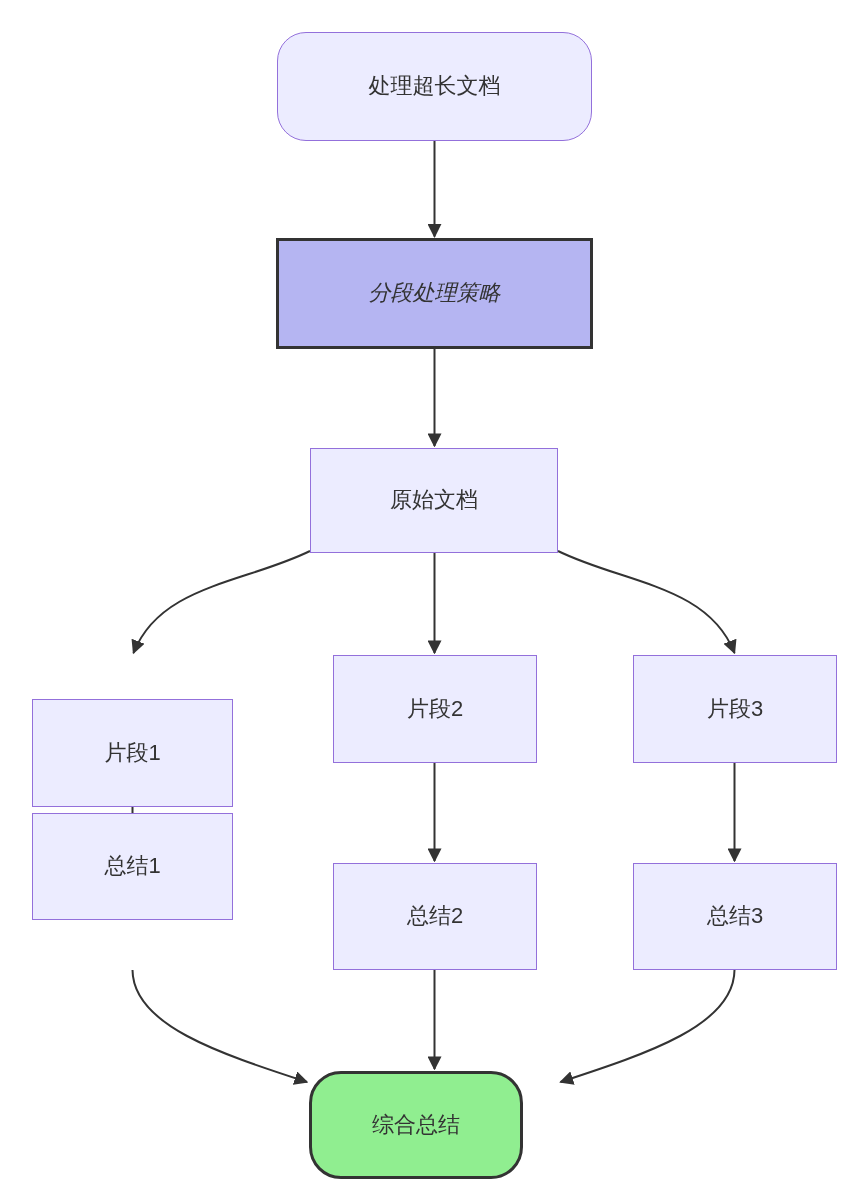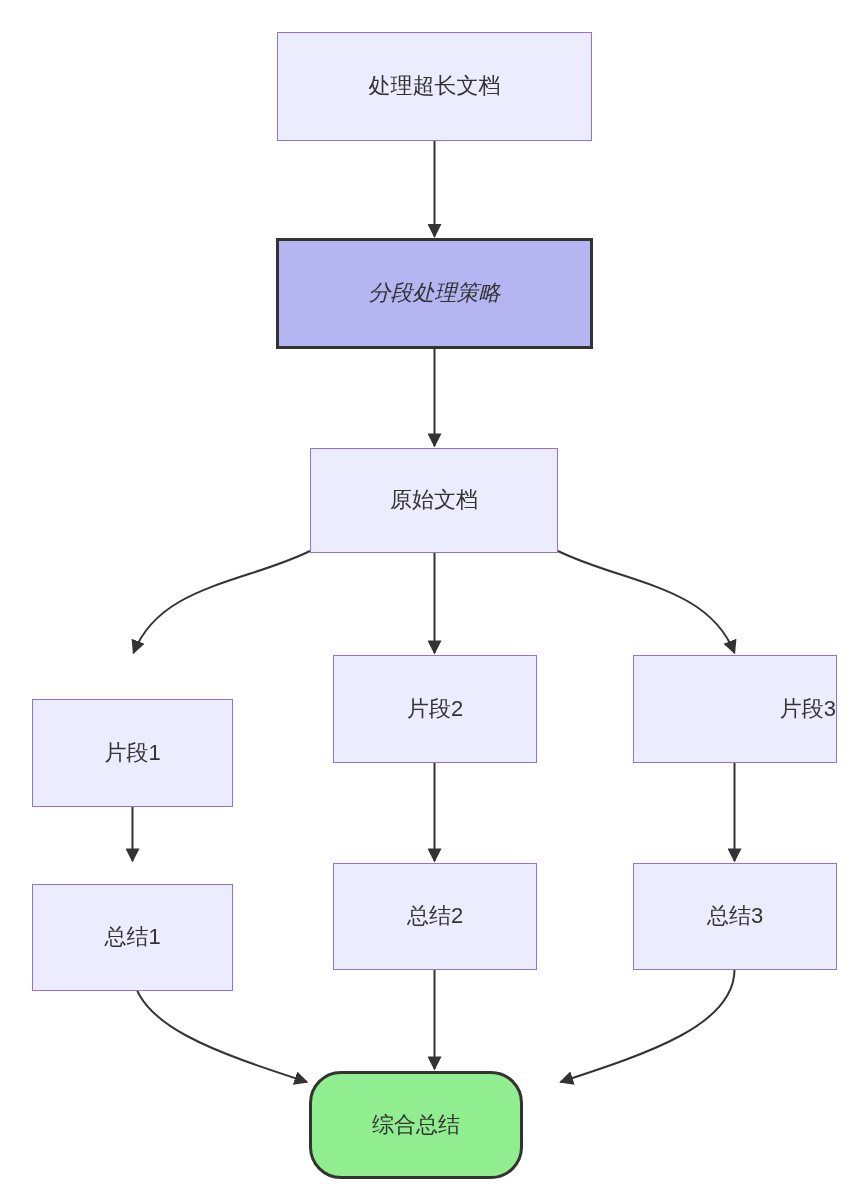--- a/index.html
+++ b/index.html
@@ -78,45 +78,45 @@
     <path class="edge" d="M434.5,553 L434.5,653"></path>
     <path class="edge" d="M558,551 C623,583 708,585 734.5,653"></path>
     <path class="edge" d="M132.5,763 L132.5,861"></path>
     <path class="edge" d="M434.5,763 L434.5,861"></path>
     <path class="edge" d="M734.5,763 L734.5,861"></path>
     <path class="edge" d="M132.5,970 C133,1025 218,1053 307,1082"></path>
     <path class="edge" d="M434.5,970 L434.5,1069"></path>
     <path class="edge" d="M734.5,970 C734,1025 649,1053 560.5,1082"></path>
   </svg>
 
-  <div class="node" style="left:277px; top:32px; width:315px; height:109px;">
+  <div class="node" style="left:277px; top:32px; width:315px; height:109px;border-radius:29px;">
     <span class="node-label">处理超长文档</span>
   </div>
 
   <div class="node node--emphasis" style="left:276px; top:238px; width:317px; height:111px;font-style:italic;">
     <span class="node-label">分段处理策略</span>
   </div>
 
   <div class="node" style="left:310px; top:448px; width:248px; height:105px;text-align:right;">
     <span class="node-label">原始文档</span>
   </div>
 
   <div class="node" style="left:32px; top:655px; width:201px; height:108px;margin-top:44px;">
     <span class="node-label">片段1</span>
   </div>
 
   <div class="node" style="left:333px; top:655px; width:204px; height:108px;">
     <span class="node-label">片段2</span>
   </div>
 
-  <div class="node" style="left:633px; top:655px; width:204px; height:108px;justify-content:flex-end;">
+  <div class="node" style="left:633px; top:655px; width:204px; height:108px;">
     <span class="node-label">片段3</span>
   </div>
 
-  <div class="node" style="left:32px; top:884px; width:201px; height:107px;">
+  <div class="node" style="left:32px; top:813px; width:201px; height:107px;">
     <span class="node-label">总结1</span>
   </div>
 
   <div class="node" style="left:333px; top:863px; width:204px; height:107px;">
     <span class="node-label">总结2</span>
   </div>
 
   <div class="node" style="left:633px; top:863px; width:204px; height:107px;">
     <span class="node-label">总结3</span>
   </div>

